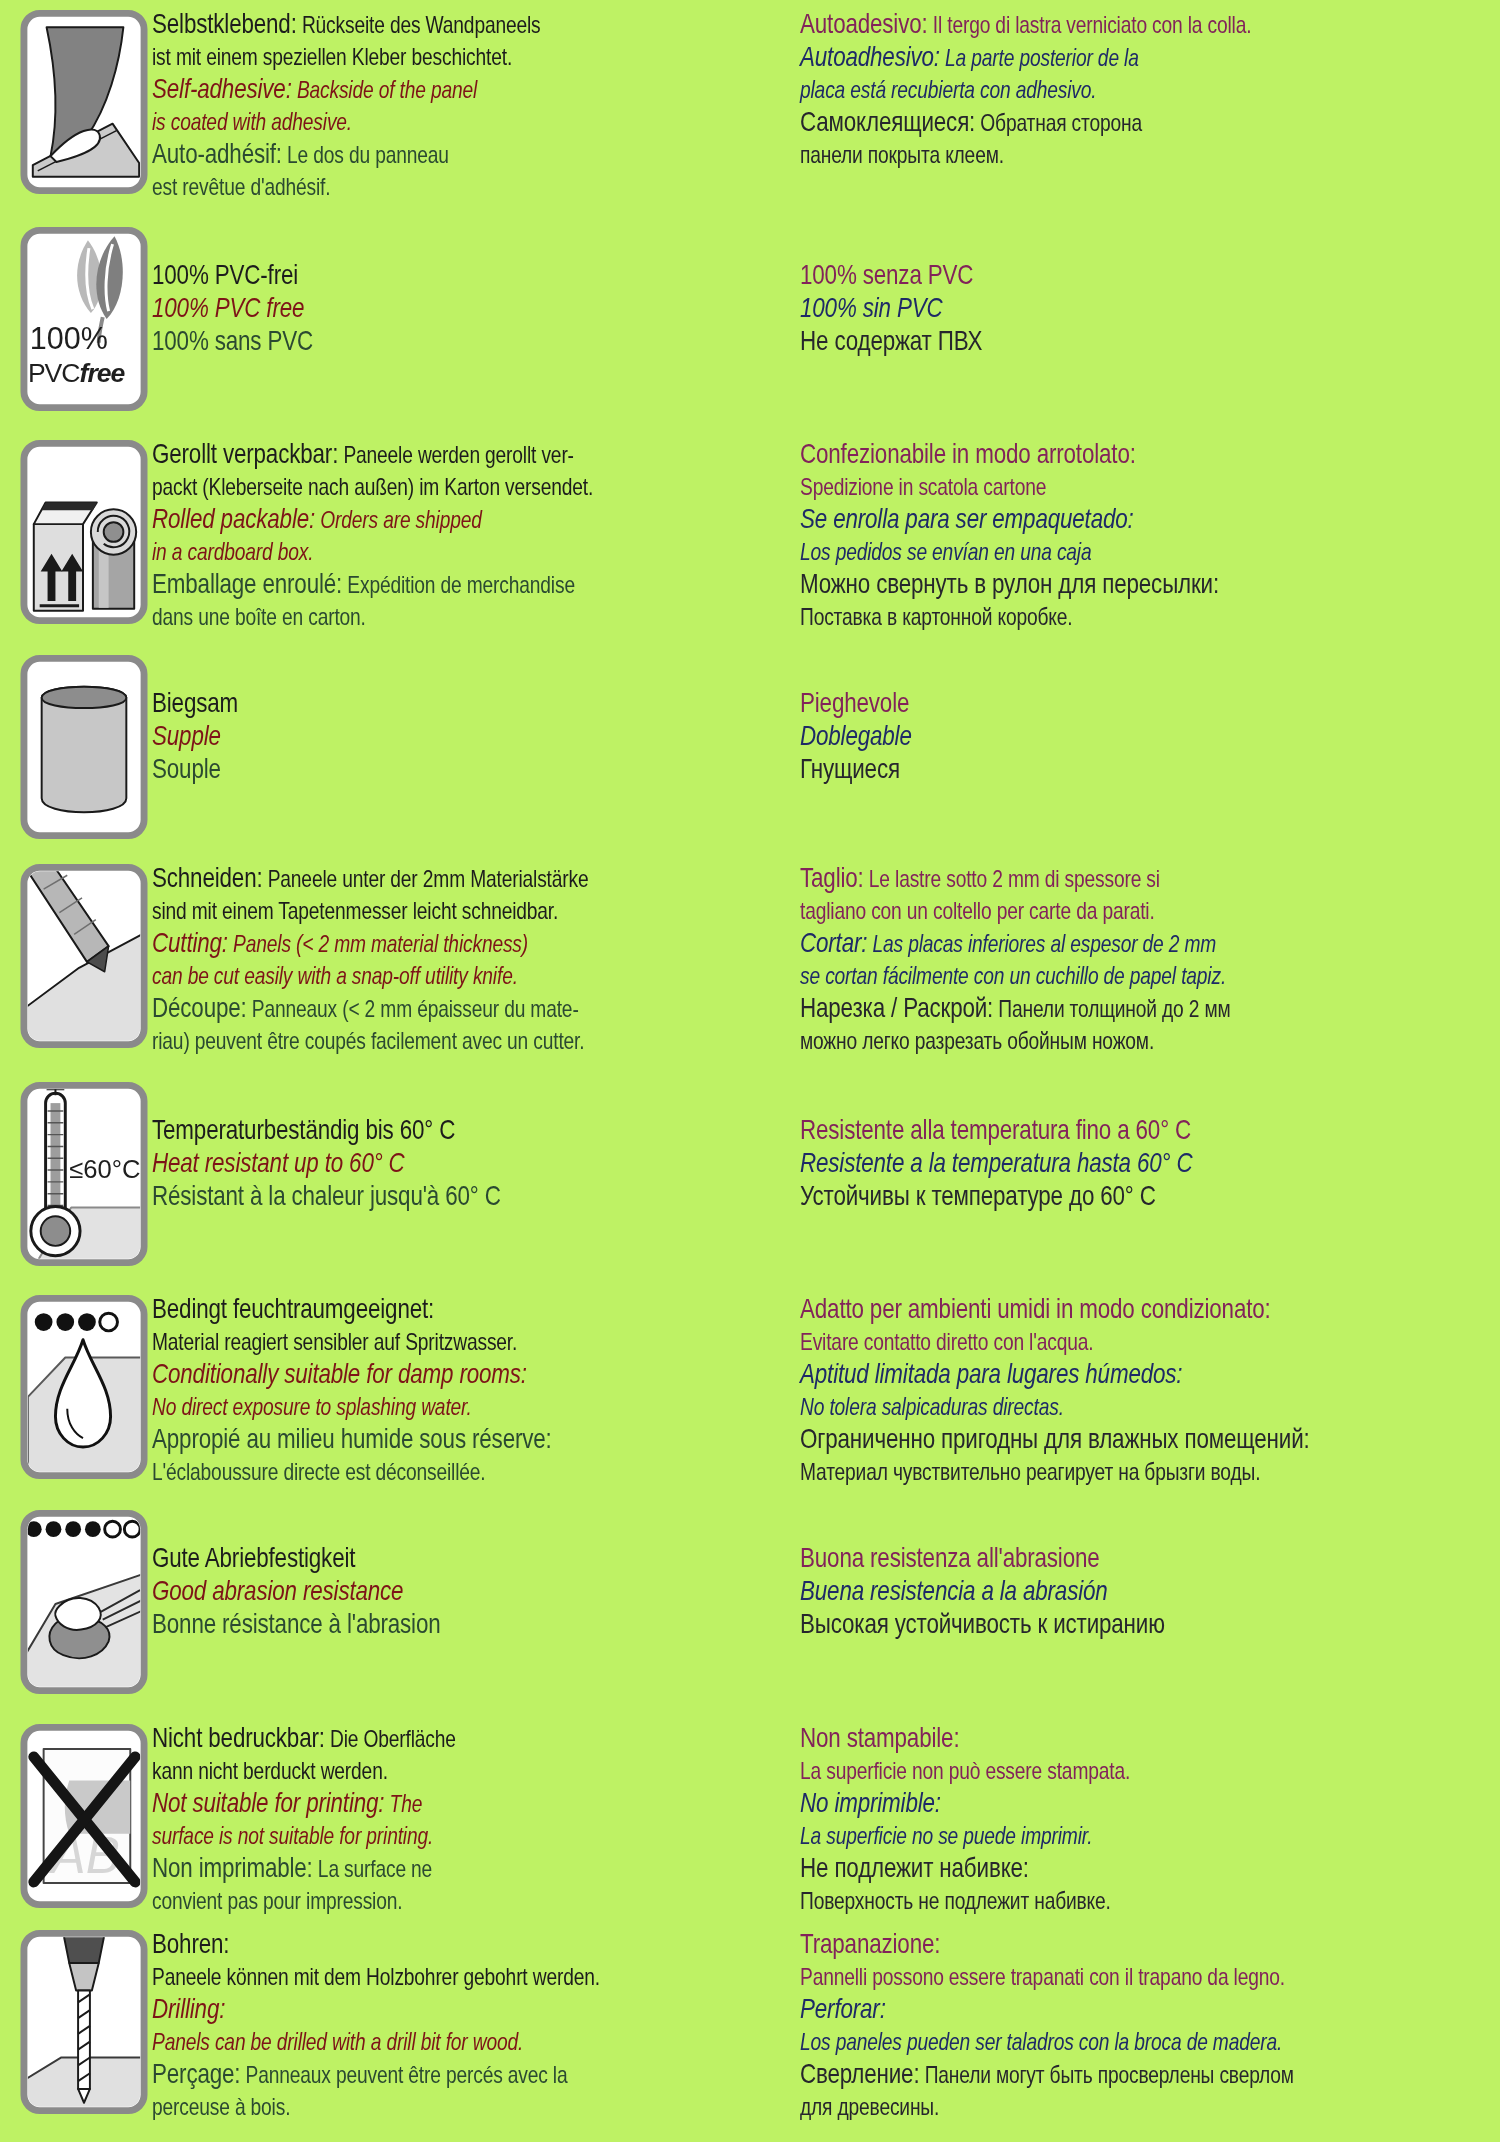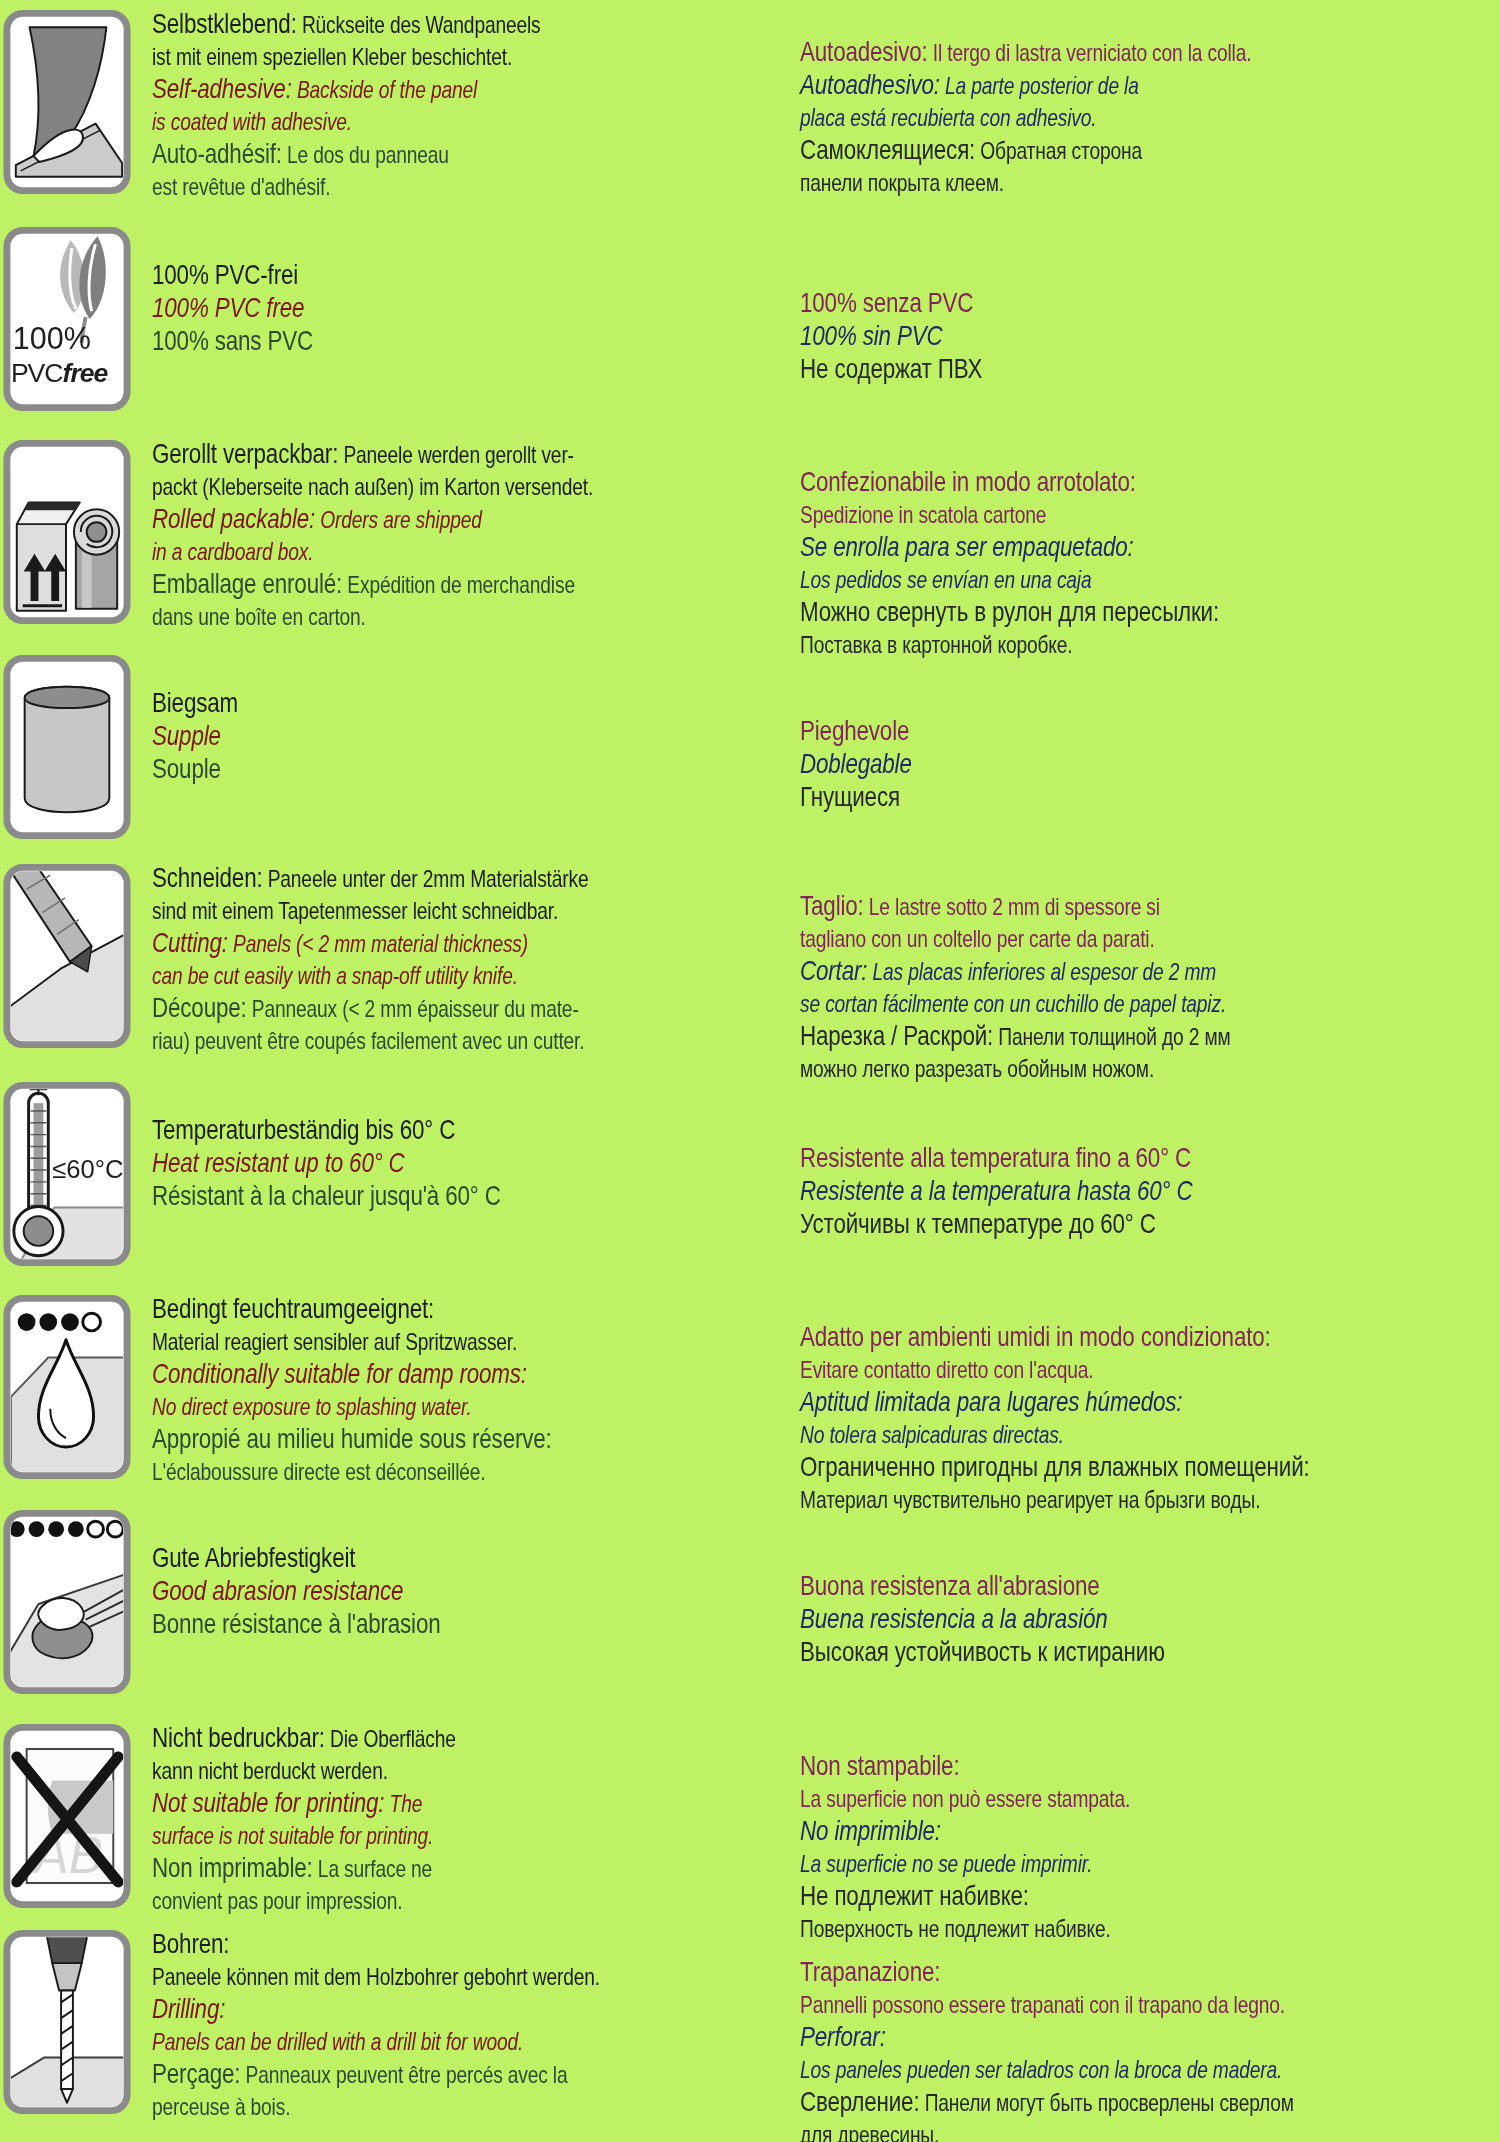--- a/index.html
+++ b/index.html
@@ -1,26 +1,26 @@
 <!DOCTYPE html>
 <html><head>
 <meta charset="utf-8">
 <style>
   html,body { margin:0; padding:0; background:#ffffff; }
   .page {
     position:relative; width:1500px; height:2142px; background:#bef264;
     font-family:"Liberation Sans", sans-serif; overflow:hidden;
   }
   .row { position:absolute; left:0; width:1500px; }
-  .icon-box { position:absolute; left:3px; top:0; width:128px; height:188px; }
+  .icon-box { position:absolute; left:20px; top:0; width:128px; height:188px; }
   .icon-box svg { display:block; width:128px; height:188px; }
   .icon-box text { font-family:"Liberation Sans", sans-serif; }
   .col { position:absolute; top:0; }
   .col-left  { left:152px; width:622px; }
-  .col-right { left:800px; width:680px;margin-top:28px; }
+  .col-right { left:800px; width:680px; }
   .col-inner { width:125%; transform:scaleX(0.8); transform-origin:0 0; }
   .vcenter .col { top:34px; }
   p.lang {
     margin:0; font-size:24px; line-height:32px; white-space:pre-line;
     letter-spacing:-0.2px;
   }
   .term { font-size:28px; }
   .de { color:#1c1c1c; }
   .en { color:#7d1417; font-style:italic; }
   .fr { color:#2b4a31; }

